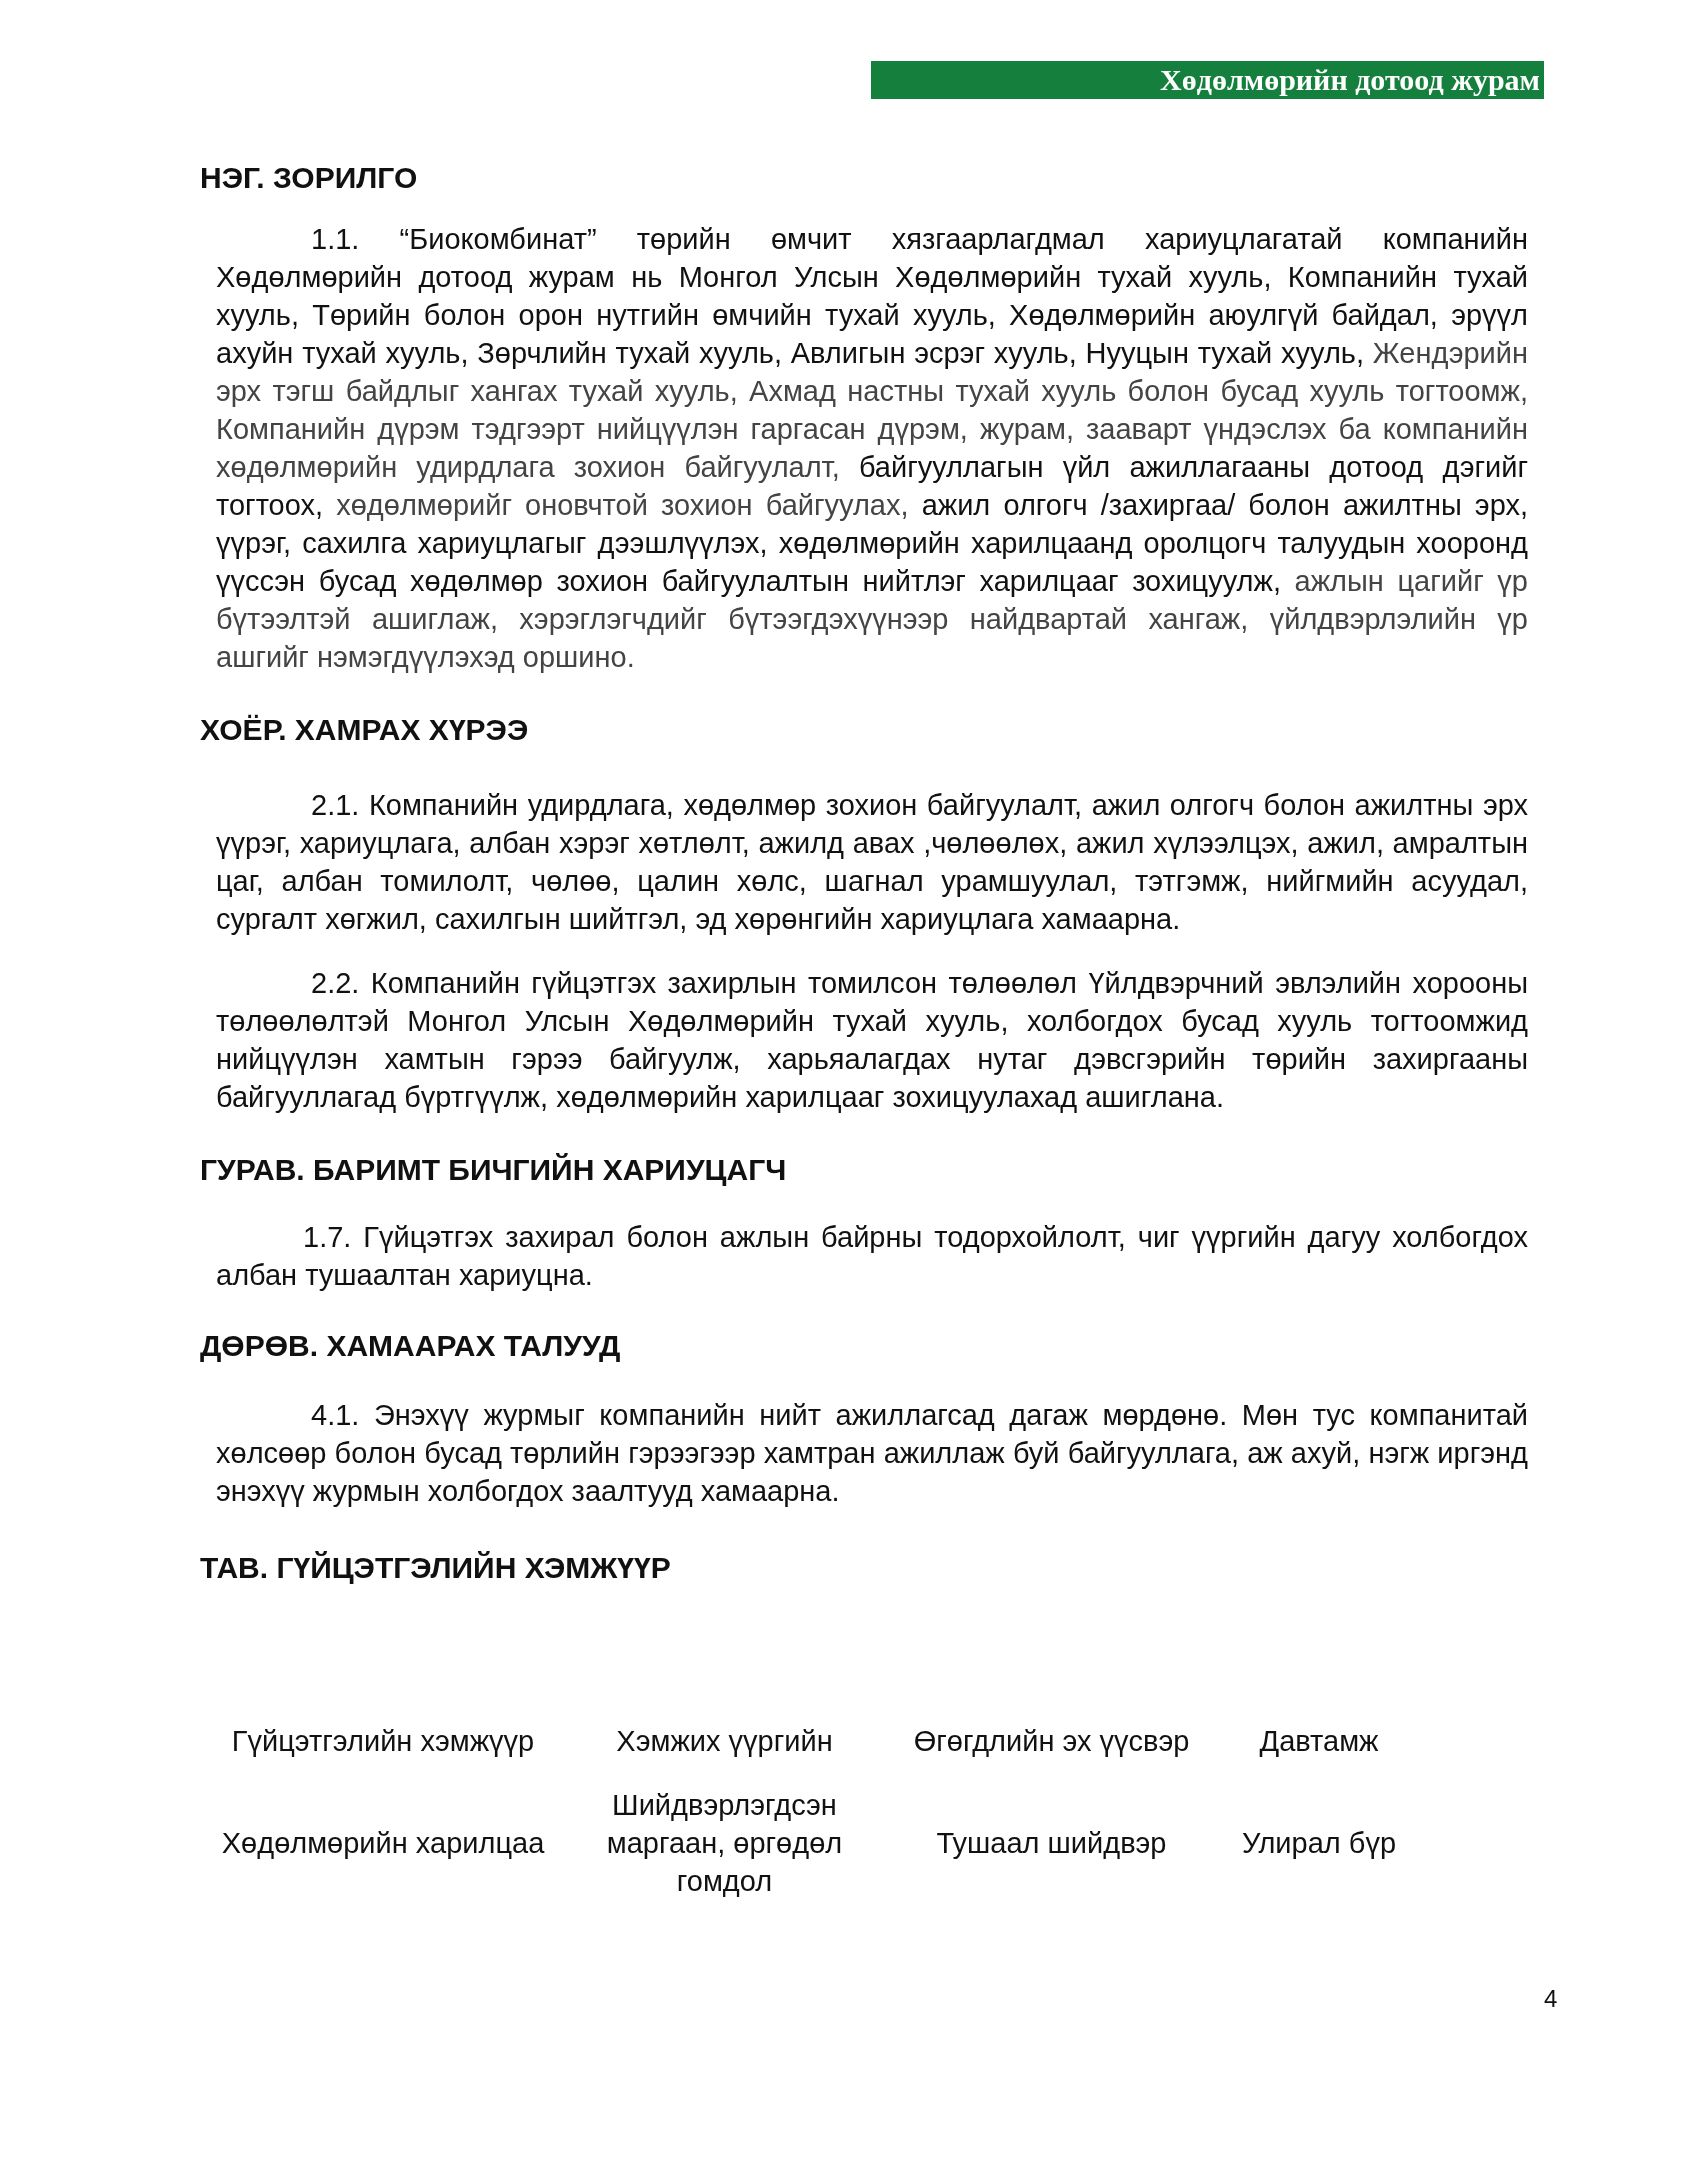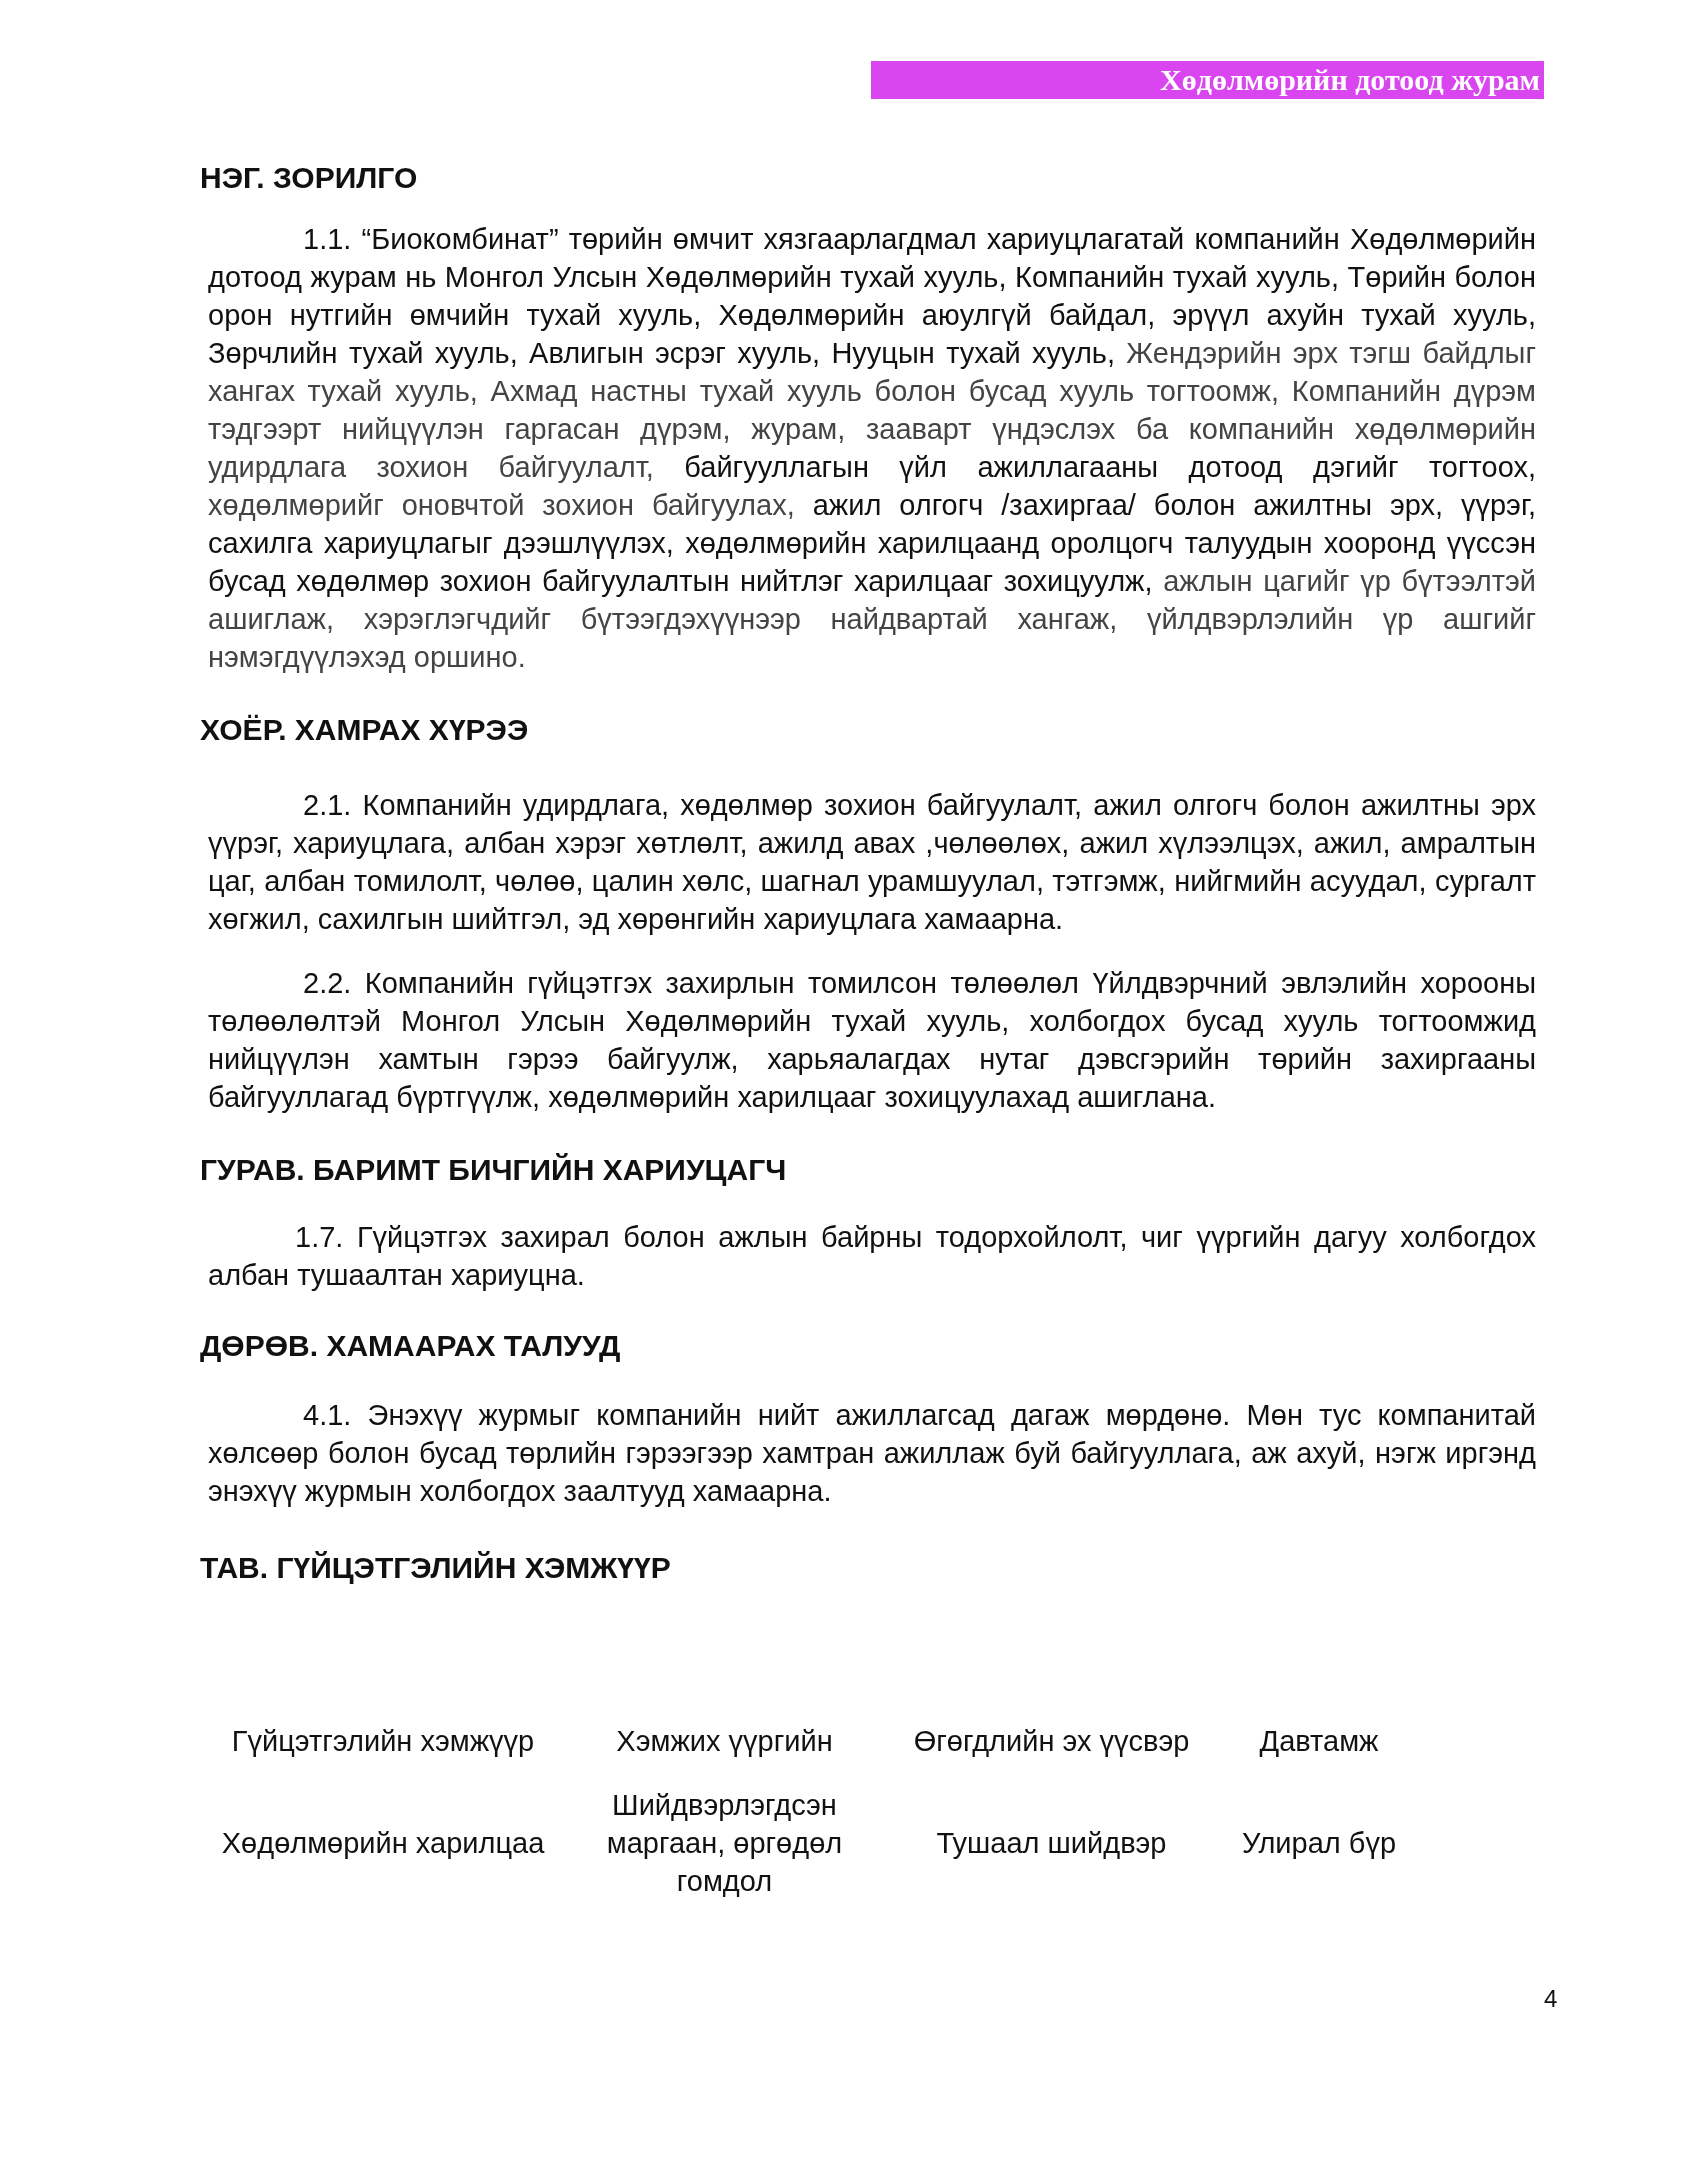--- a/index.html
+++ b/index.html
@@ -1,24 +1,24 @@
 <!DOCTYPE html>
 <html><head>
 <meta charset="utf-8">
 <style>
   html, body { margin: 0; padding: 0; background: #ffffff; }
   body { width: 1683px; height: 2178px; position: relative; overflow: hidden;
          font-family: "Liberation Sans", sans-serif; color: #111; }
   .header-bar { position: absolute; left: 871px; top: 61px; width: 673px; height: 38px;
-                background: #d946ef; color: #fff; text-align: right; box-sizing: border-box;
+                background: #15803d; color: #fff; text-align: right; box-sizing: border-box;
                 padding-right: 4px; font-family: "Liberation Serif", serif; font-weight: bold;
                 font-size: 30px; line-height: 38px; }
   .content { position: absolute; left: 200px; top: 158px; width: 1344px; }
   h2 { font-size: 30px; font-weight: bold; text-align: left; margin: 0; line-height: 40px; }
-  p.para { font-size: 29px; line-height: 38px; text-align: justify; margin: 8px;
+  p.para { font-size: 29px; line-height: 38px; text-align: justify; margin: 16px;
            text-indent: 95px; }
   .gray { color: #444; }
   .s1-title { margin-bottom: 22px; }
   .s2-title { margin-top: 34px; margin-bottom: 36px; }
   .p22 { margin-top: 26px !important; }
   .s3-title { margin-top: 34px; margin-bottom: 28px; }
   .s4-title { margin-top: 32px; margin-bottom: 30px; }
   .s5-title { margin-top: 38px; margin-bottom: 8px; }
   p.p31 { text-indent: 87px; }
   .measure-table { position: absolute; left: 200px; top: 1722px; width: 1344px; }

